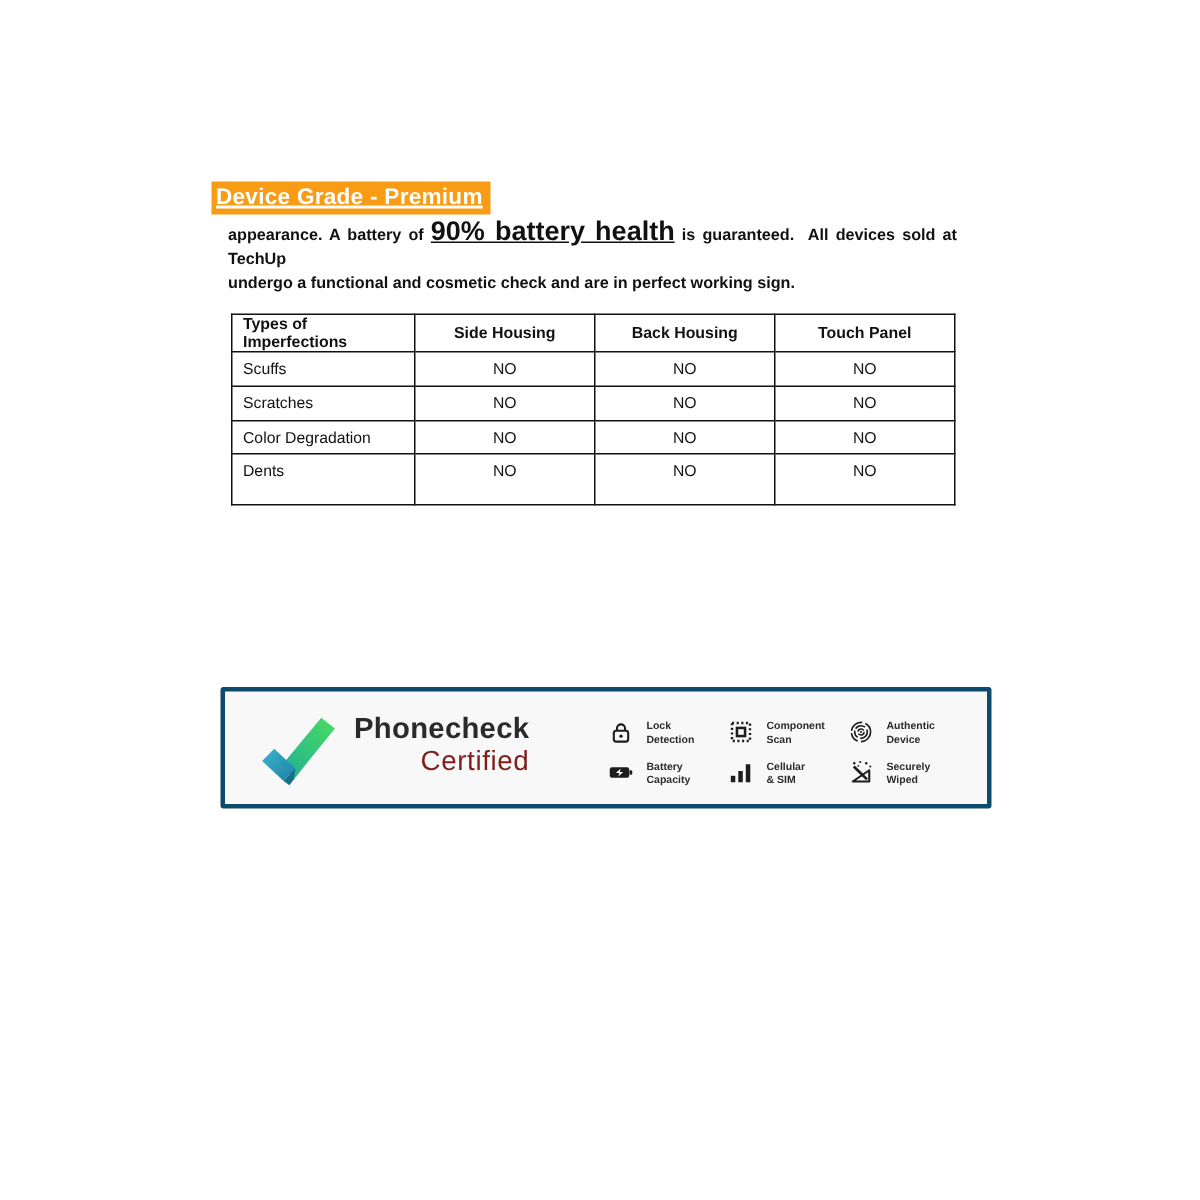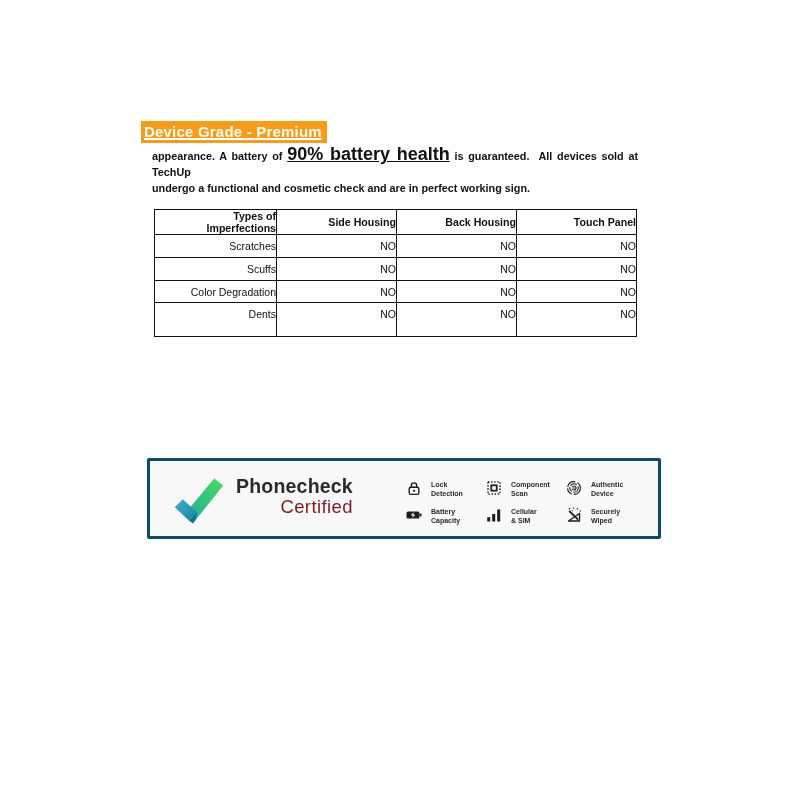--- a/index.html
+++ b/index.html
@@ -27,21 +27,21 @@
   .desc-line.last { text-align: left; text-align-last: left; }
   .desc-em { font-size: 18px; text-decoration: underline; }
 
   
   .grade-table {
     position: absolute; left: 154px; top: 209px; width: 483px;
     border-collapse: collapse; table-layout: fixed;
     color: #111111; font-size: 10.5px;
   }
   .grade-table td, .grade-table th {
-    border: 1.5px solid #111111; vertical-align: middle; text-align: right;
+    border: 1.5px solid #111111; vertical-align: middle;
   }
   .grade-table th { font-weight: bold; font-size: 10.6px; }
   .col-label { width: 122px; text-align: left; padding-left: 7px; }
   .col-val { text-align: center; }
   .row-header { height: 22px; }
   .row-std { height: 23px; }
   .row-std3 { height: 22px; }
   .row-tall { height: 34px; }
   .row-tall td { vertical-align: top; padding-top: 5px; }
   .row-func { height: 29px; }
@@ -87,27 +87,27 @@
 
   <table class="grade-table">
     <tbody>
       <tr class="row-header">
         <th class="col-label">Types of Imperfections</th>
         <th class="col-val">Side Housing</th>
         <th class="col-val">Back Housing</th>
         <th class="col-val">Touch Panel</th>
       </tr>
       <tr class="row-std">
+        <td class="col-label">Scuffs</td>
+        <td class="col-val">NO</td>
+        <td class="col-val">NO</td>
+        <td class="col-val">NO</td>
+      </tr>
+      <tr class="row-std">
         <td class="col-label">Scratches</td>
-        <td class="col-val">NO</td>
-        <td class="col-val">NO</td>
-        <td class="col-val">NO</td>
-      </tr>
-      <tr class="row-std">
-        <td class="col-label">Scuffs</td>
         <td class="col-val">NO</td>
         <td class="col-val">NO</td>
         <td class="col-val">NO</td>
       </tr>
       <tr class="row-std3">
         <td class="col-label">Color Degradation</td>
         <td class="col-val">NO</td>
         <td class="col-val">NO</td>
         <td class="col-val">NO</td>
       </tr>

